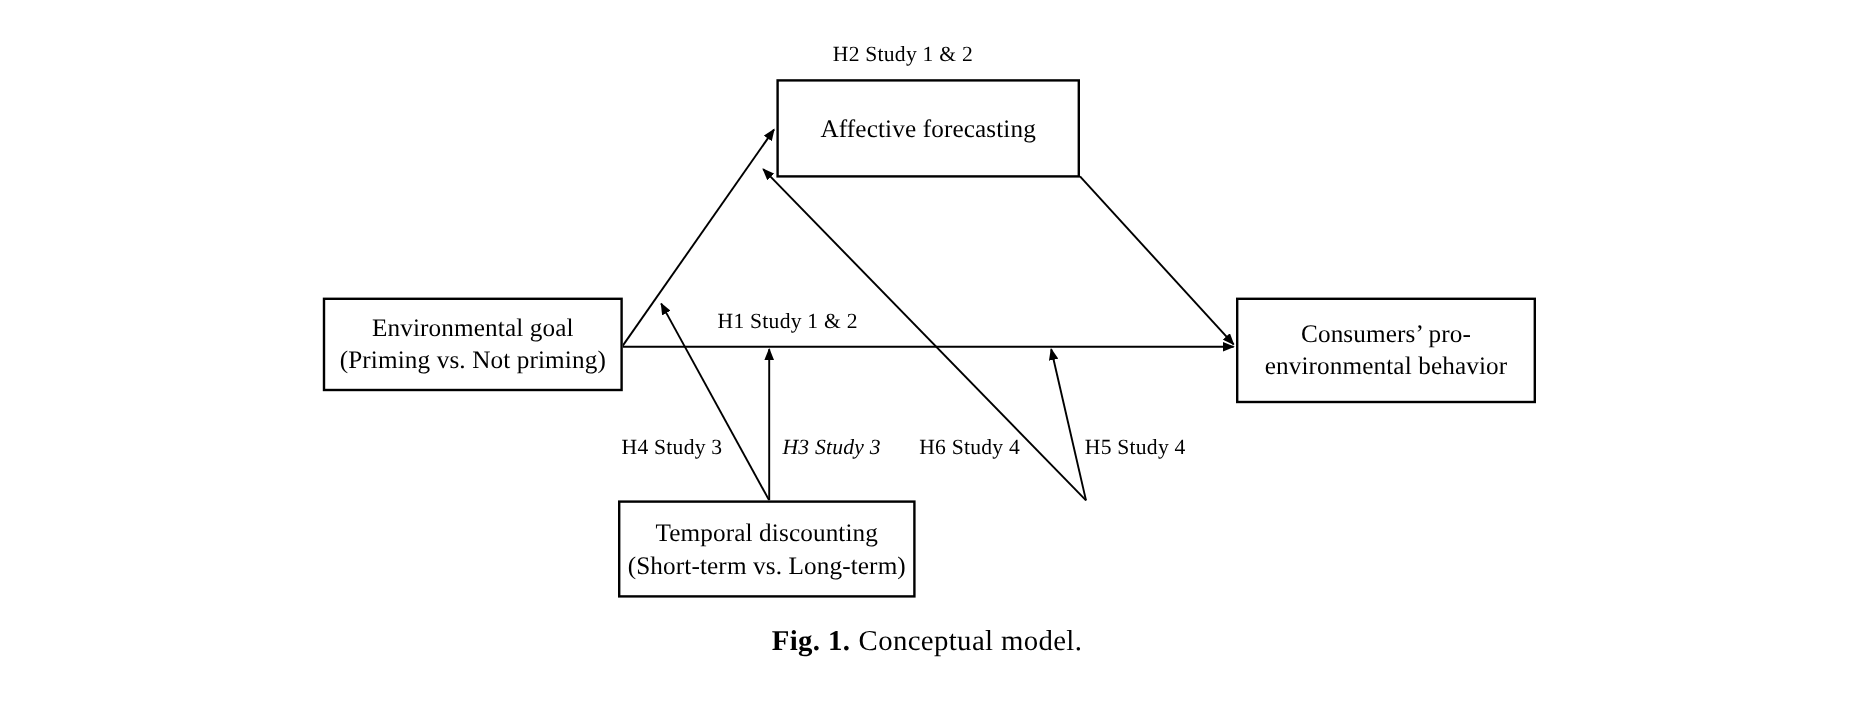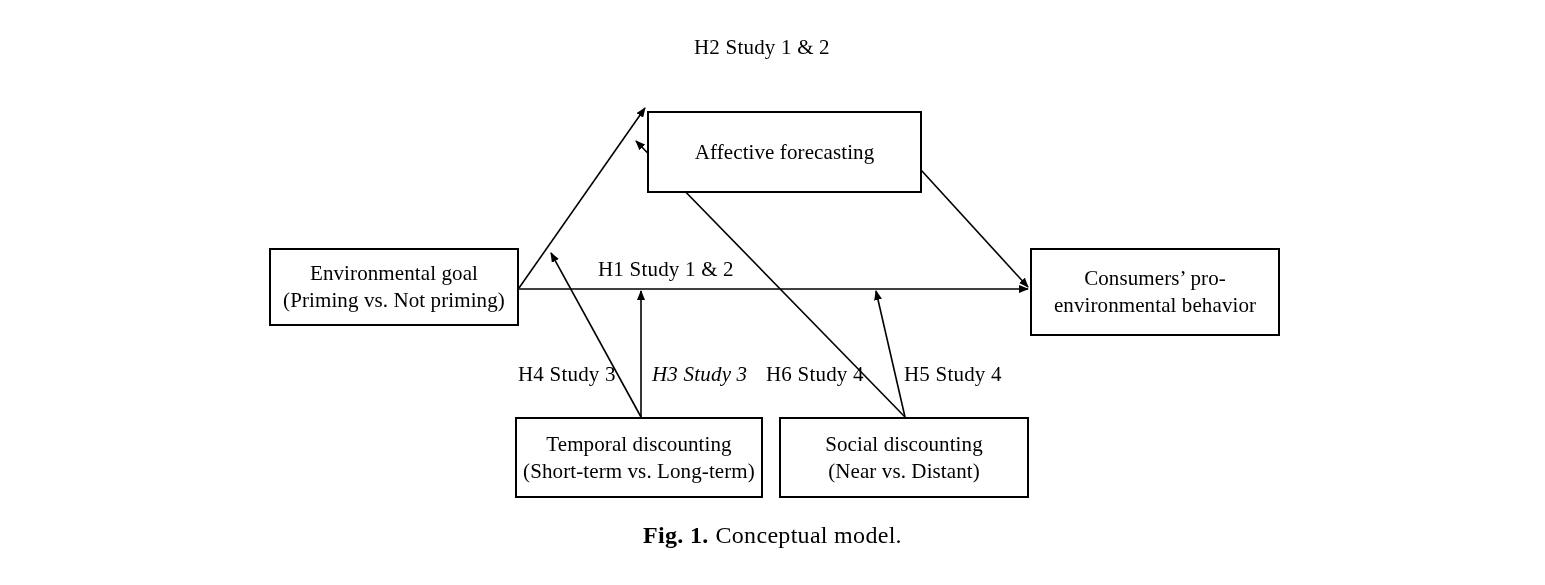--- a/index.html
+++ b/index.html
@@ -38,37 +38,37 @@
     line-height: 1.28;
     font-size: 21px;
     letter-spacing: 0.1px;
   }
   .node-box .node-label {
     display: block;
     padding: 0 6px;
     white-space: pre-line;
   }
   #node-affective-forecasting {
-    left: 647px;  top: 66px;  width: 275px; height: 82px; margin-top: 45px;
+    left: 647px;  top: 66px;  width: 253px; height: 82px;
   }
   #node-environmental-goal {
     left: 269px;  top: 248px; width: 250px; height: 78px;
   }
   #node-consumers-behavior {
     left: 1030px; top: 248px; width: 250px; height: 88px;
   }
   #node-temporal-discounting {
     left: 515px;  top: 417px; width: 248px; height: 81px;
   }
   #node-social-discounting {
     left: 779px;  top: 417px; width: 250px; height: 81px;
   }
   .edge-label {
     position: absolute;
-    font-size: 21px;
+    font-size: 18px;
     white-space: nowrap;
     letter-spacing: 0.2px;
     background: transparent;
   }
   #label-h2 { left: 694px; top: 35px; }
   #label-h1 { left: 598px; top: 257px; }
   #label-h4 { left: 518px; top: 362px; }
   #label-h3 { left: 652px; top: 362px; font-style: italic; }
   #label-h6 { left: 766px; top: 362px; }
   #label-h5 { left: 904px; top: 362px; }
@@ -125,24 +125,20 @@
   <div class="node-box" id="node-consumers-behavior">
     <span class="node-label">Consumers’ pro-
 environmental behavior</span>
   </div>
 
   <div class="node-box" id="node-temporal-discounting">
     <span class="node-label">Temporal discounting
 (Short-term vs. Long-term)</span>
   </div>
 
-  <div class="node-box" id="node-social-discounting">
-    <span class="node-label">Social discounting
-(Near vs. Distant)</span>
-  </div>
 
   <div class="edge-label" id="label-h2">H2  Study 1 &amp; 2</div>
   <div class="edge-label" id="label-h1">H1  Study 1 &amp; 2</div>
   <div class="edge-label" id="label-h4">H4  Study 3</div>
   <div class="edge-label" id="label-h3">H3  Study 3</div>
   <div class="edge-label" id="label-h6">H6  Study 4</div>
   <div class="edge-label" id="label-h5">H5  Study 4</div>
 
   <div id="figure-caption">
     <span class="caption-prefix">Fig. 1.</span><span class="caption-text">Conceptual model.</span>

